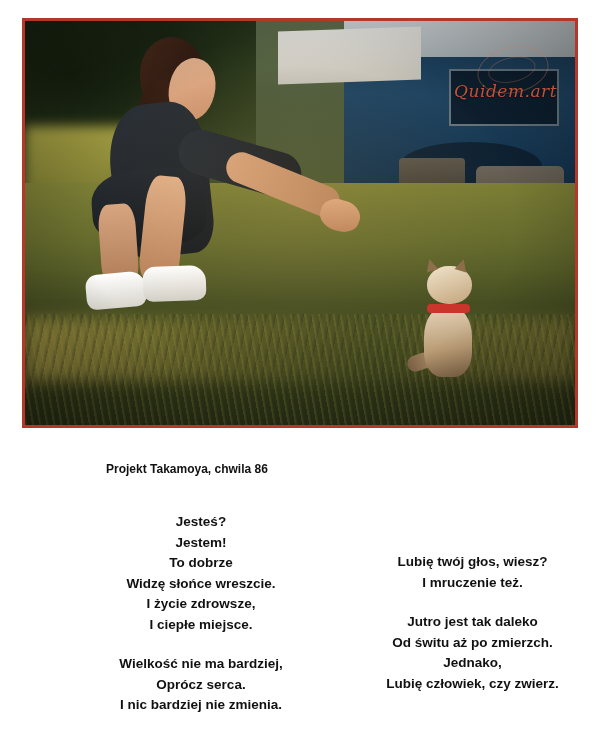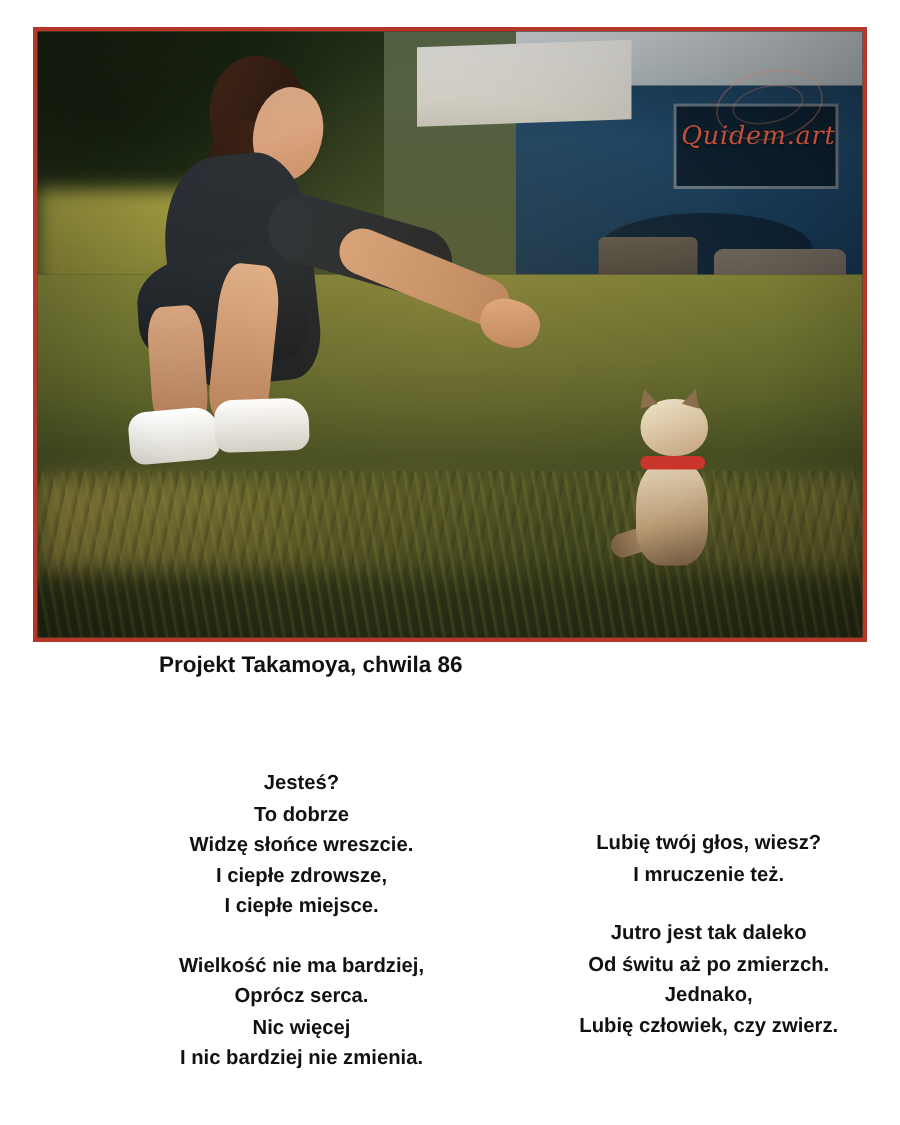--- a/index.html
+++ b/index.html
@@ -311,22 +311,22 @@
     background:
       radial-gradient(ellipse at 50% 45%, rgba(255,200,120,0.10) 0%, rgba(0,0,0,0) 55%),
       radial-gradient(ellipse at 50% 50%, rgba(0,0,0,0) 55%, rgba(0,0,0,0.35) 100%);
     pointer-events: none;
   }
 
   
   .caption {
     position: absolute;
     left: 66px;
-    top: 435px;
-    font-size: 15px;
+    top: 462px;
+    font-size: 12px;
     font-weight: bold;
     color: #111;
     padding-left: 40px;
   }
   .subtitle {
     position: absolute;
     left: 66px;
     top: 473px;
     font-size: 13.5px;
     font-weight: bold;
@@ -395,29 +395,29 @@
       <div class="watermark-mark"></div>
       <div class="watermark">Quidem.art</div>
     </div>
   </div>
 
   <div class="caption">Projekt Takamoya, chwila 86</div>
 
   <div class="col col-left">
       <div class="stanza">
         <div class="line">Jesteś?</div>
+        <div class="line">Jestem!</div>
         <div class="line">To dobrze</div>
         <div class="line">Widzę słońce wreszcie.</div>
-        <div class="line">I ciepłe zdrowsze,</div>
+        <div class="line">I życie zdrowsze,</div>
         <div class="line">I ciepłe miejsce.</div>
       </div>
       <div class="stanza">
         <div class="line">Wielkość nie ma bardziej,</div>
         <div class="line">Oprócz serca.</div>
-        <div class="line">Nic więcej</div>
         <div class="line">I nic bardziej nie zmienia.</div>
       </div>
     </div>
   <div class="col col-right">
       <div class="stanza">
         <div class="line">Lubię twój głos, wiesz?</div>
         <div class="line">I mruczenie też.</div>
       </div>
       <div class="stanza">
         <div class="line">Jutro jest tak daleko</div>

